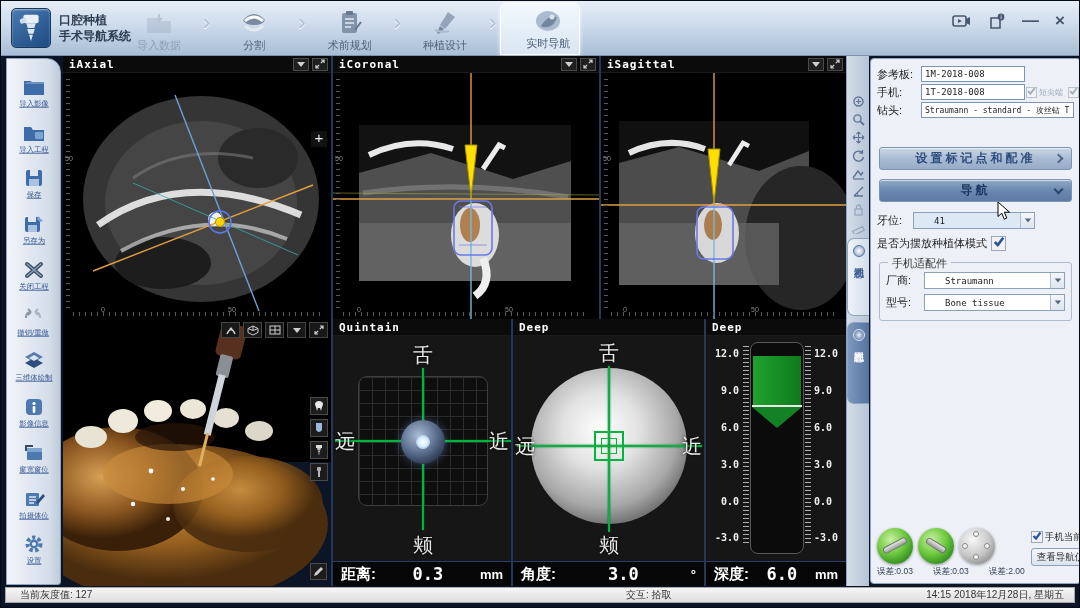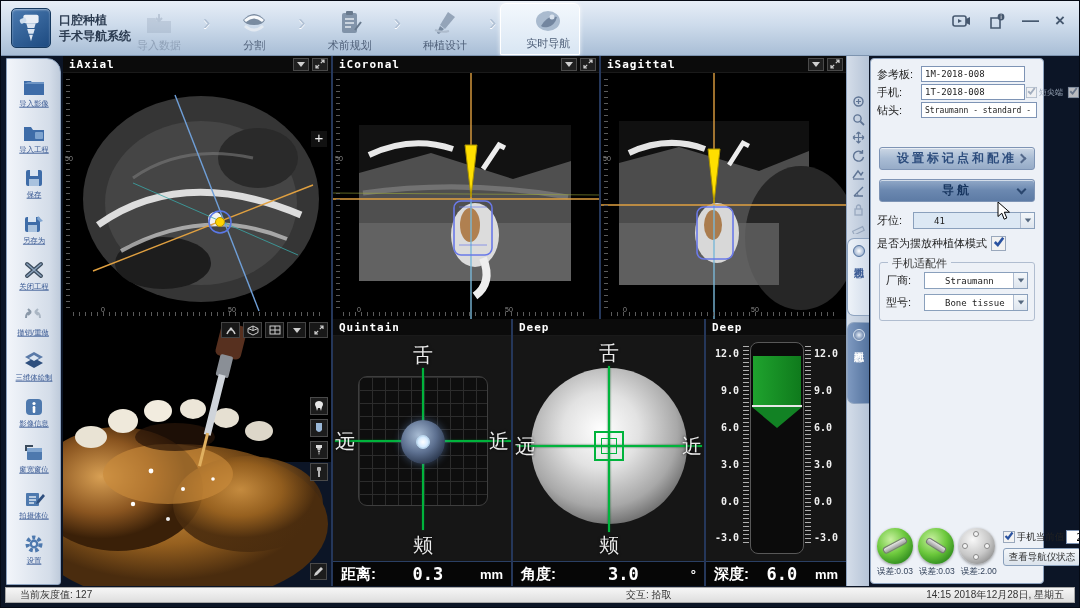--- a/index.html
+++ b/index.html
@@ -88,21 +88,21 @@
 .ts-icon { width:17px; height:15px; display:flex; align-items:center; justify-content:center; cursor:pointer; }
 .vtab { position:absolute; left:0px; width:22px; border:1px solid #8ea3bf; border-right:none; border-radius:7px 0 0 7px;
   writing-mode:vertical-rl; display:flex; align-items:center; padding:6px 0; font-size:10px; cursor:pointer; gap:3px; }
 .vtab.t1 { top:182px; height:78px; background:linear-gradient(90deg,#eef3f9,#d2dcea); color:#3a5a94; }
 .vtab.t2 { top:266px; height:82px; background:linear-gradient(90deg,#7e99c0,#54739e); color:#fff; }
 .vtab .ticon { width:12px; height:12px; border-radius:50%; flex:none; }
 .t1 .ticon { background:radial-gradient(#fff,#7e99c0); border:1px solid #54739e; }
 .t2 .ticon { background:radial-gradient(#e8f0fa,#3a5a8c); border:1px solid #dce6f2; }
 
 
-.rightpanel { position:absolute; left:869px; top:57px; width:174px; height:526px;
+.rightpanel { position:absolute; left:869px; top:57px; width:211px; height:526px;
   background:#edf1f7; border:1px solid #8ea3bf; border-radius:4px; padding:6px 6px 5px 6px; display:flex; flex-direction:column; }
 .frow { display:flex; align-items:center; margin:1px 0; }
 .flabel { width:44px; font-size:11px; color:#222; text-align:left; white-space:nowrap; flex:none; }
 .finput { height:16px; border:1px solid #7e94b5; background:#fff; font-family:"DejaVu Sans Mono", monospace; font-size:9px; color:#222; padding:0 3px; line-height:14px; overflow:hidden; white-space:nowrap; }
 .chk { width:13px; height:13px; background:#f2f2f2; border:1px solid #9aa8bc; flex:none; display:flex; align-items:center; justify-content:center; cursor:pointer; }
 .chk svg { width:12px; height:12px; margin-top:-3px; }
 .chklbl-dim { font-size:8px; color:#9aa7b8; margin:0 4px 0 1px; white-space:nowrap; }
 .rbtn { position:relative; height:23px; margin:4px 2px 0 2px; border:1px solid #7e94b5; border-radius:3px;
   background:linear-gradient(#ccd7e5,#a9bcd4 50%,#96abc7); color:#2d4d7d; font-size:12px; font-weight:bold;
   display:flex; align-items:center; justify-content:center; letter-spacing:3px; cursor:pointer; box-shadow:inset 0 1px 0 rgba(255,255,255,.6); }
@@ -114,21 +114,21 @@
 .combo .cval { flex:1; font-family:"DejaVu Sans Mono", monospace; font-size:9px; color:#222; padding-left:20px; }
 .combo .carr { width:14px; height:100%; border-left:1px solid #b0bdd0; display:flex; align-items:center; justify-content:center; background:linear-gradient(#f4f7fa,#dde5ee); }
 .fieldset { border:1px solid #b0bdd0; border-radius:3px; margin:10px 2px 0 2px; padding:5px 6px 8px 6px; position:relative; }
 .fieldset .legend { position:absolute; top:-7px; left:8px; background:#edf1f7; padding:0 4px; font-size:11px; color:#333; }
 .orbs { display:flex; align-items:flex-end; gap:5px; }
 .orb { width:36px; height:36px; border-radius:50%; position:relative; flex:none; }
 .orb.green { background:radial-gradient(circle at 38% 32%,#c8f0a0,#6cc83c 45%,#2e8a1e 80%,#1a5c10); box-shadow:0 1px 3px rgba(0,0,0,.4); }
 .orb.gray { background:radial-gradient(circle at 38% 32%,#f8f8f8,#c8c8c8 50%,#8a8a8a 85%); box-shadow:0 1px 3px rgba(0,0,0,.4); }
 .orb .tool { position:absolute; left:5px; top:14px; width:26px; height:7px; background:linear-gradient(#e8e8e8,#9a9a9a); border-radius:3px; transform:rotate(-28deg); border:1px solid #777; }
 .orb .dotm { position:absolute; width:6px; height:6px; border-radius:50%; background:#f4f4f4; border:1px solid #888; }
-.errrow { display:flex; gap:6px; margin-top:2px; }
+.errrow { display:flex; gap:20px; margin-top:2px; }
 .errrow span { font-size:8.5px; color:#33425a; white-space:nowrap; }
 .cur-row { display:flex; align-items:center; gap:2px; }
 .cur-lbl { font-size:9.5px; color:#222; white-space:nowrap; }
 .cur-input { width:26px; height:14px; border:1px solid #7e94b5; background:#fff; font-size:10px; font-family:"DejaVu Sans Mono", monospace; text-align:center; }
 .status-btn { margin-top:4px; height:18px; border:1px solid #8aa0bc; border-radius:3px; background:linear-gradient(#f4f7fa,#dbe3ec);
   font-size:9.5px; color:#333; display:flex; align-items:center; justify-content:center; padding:0 5px; cursor:pointer; white-space:nowrap; }
 
 
 .statusbar { position:absolute; left:4px; right:4px; top:586px; height:16px;
   background:linear-gradient(#f6f6f6,#dedede); border:1px solid #a8a8a8; font-size:10px; color:#333; }

